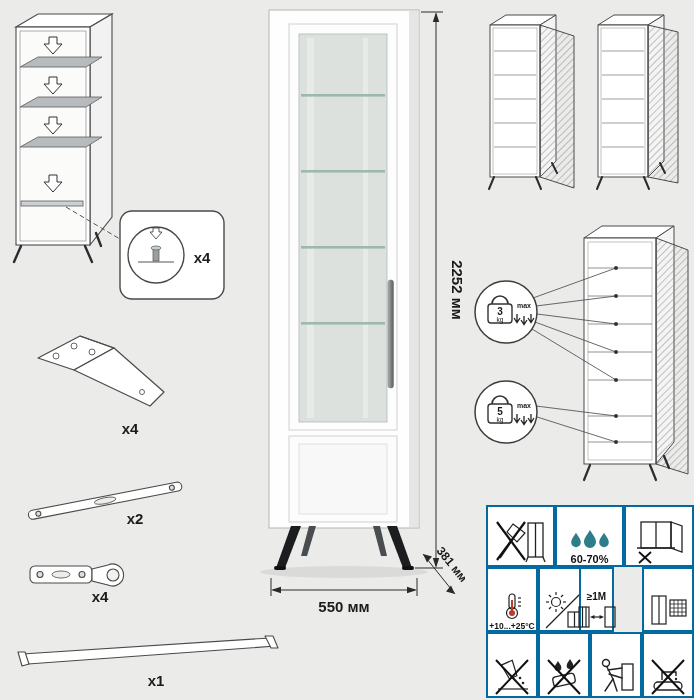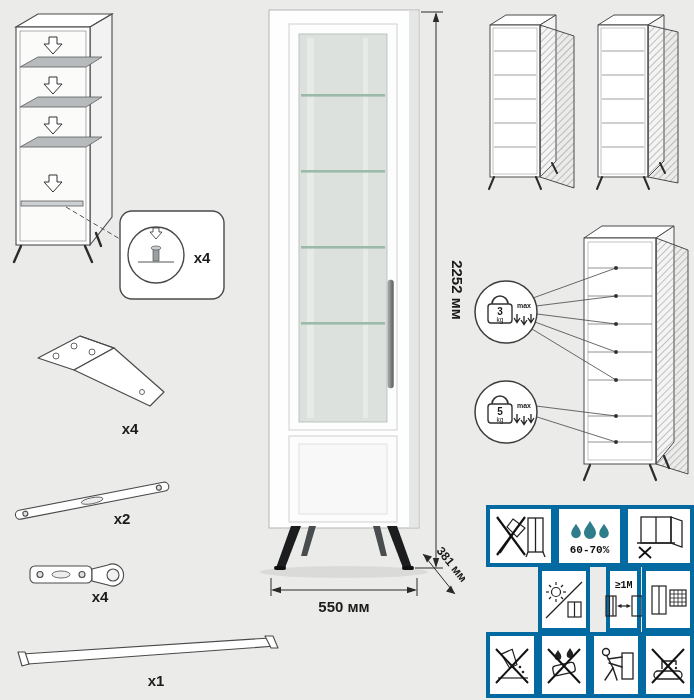--- a/index.html
+++ b/index.html
@@ -7,22 +7,22 @@
     width:694px;height:700px;position:relative;overflow:hidden;
     background:#ebecea;
     font-family:"Liberation Sans",sans-serif;
   }
   .abs{position:absolute;}
   svg{display:block;}
   svg text{font-family:"Liberation Sans",sans-serif;fill:#1b1b1b;}
   .qty{font-size:15px;font-weight:700;}
   .dim{font-size:15px;font-weight:700;}
   .cell{
-    position:absolute;background:#fff;border:4px solid #0369a1;box-sizing:border-box;
-    display:flex;flex-direction:column;align-items:center;justify-content:center;gap:2px;font-family:Liberation Mono, monospace;
+    position:absolute;background:#fff;border:2px solid #0369a1;box-sizing:border-box;
+    display:flex;flex-direction:column;align-items:center;justify-content:flex-end;gap:2px;
   }
   .cap{font-weight:700;color:#111;line-height:1;}
 </style>
 </head>
 <body>
 
 <div class="abs" style="left:4px;top:5px">
 <svg width="228" height="306" viewBox="0 0 228 306">
   <g stroke="#4a4a4a" stroke-width="1.1" fill="#ffffff">
     <polygon points="12,22 86,22 108,9 34,9"></polygon>
@@ -70,21 +70,21 @@
   <g fill="#ffffff" stroke="#555555" stroke-width="0.9">
     <circle cx="30" cy="34" r="3"></circle>
     <circle cx="48" cy="24" r="3"></circle>
     <circle cx="66" cy="30" r="3"></circle>
     <circle cx="116" cy="70" r="2.5"></circle>
   </g>
   <text class="qty" x="104" y="112" text-anchor="middle">x4</text>
 </svg>
 </div>
 
-<div class="abs" style="left:4px;top:466px">
+<div class="abs" style="left:17px;top:466px">
 <svg width="178" height="64" viewBox="0 0 178 64">
   <g transform="rotate(-11 89 34)" fill="#ffffff" stroke="#4a4a4a" stroke-width="1.1">
     <rect x="10" y="30" width="156" height="9" rx="4.5"></rect>
     <ellipse cx="88" cy="34.5" rx="11" ry="3" fill="#eceeec" stroke-width="0.8"></ellipse>
     <circle cx="20" cy="34.5" r="2.5" fill="#dfe1e0"></circle>
     <circle cx="156" cy="34.5" r="2.5" fill="#dfe1e0"></circle>
   </g>
   <text class="qty" x="118" y="58" text-anchor="middle">x2</text>
 </svg>
 </div>
@@ -339,41 +339,55 @@
         <polygon points="38,5 49,9 49,35 38,31"></polygon>
         <line x1="4" y1="31" x2="42" y2="31"></line>
       </g>
       <g stroke="#111111" stroke-width="1.8">
         <line x1="6" y1="35" x2="18" y2="46"></line>
         <line x1="18" y1="35" x2="6" y2="46"></line>
       </g>
     </svg>
   </div>
 
+  <div class="cell" style="left:0;top:62px;width:52px;height:65px">
+    <svg width="40" height="28" viewBox="0 0 40 28">
+      <g fill="none" stroke="#222222" stroke-width="1.2">
+        <rect x="17" y="2" width="6" height="15" rx="3"></rect>
+        <circle cx="20" cy="21" r="5.5"></circle>
+        <line x1="26" y1="6" x2="29" y2="6"></line>
+        <line x1="26" y1="10" x2="29" y2="10"></line>
+        <line x1="26" y1="14" x2="29" y2="14"></line>
+      </g>
+      <circle cx="20" cy="21" r="3" fill="#c0392b"></circle>
+      <line x1="20" y1="8" x2="20" y2="19" stroke="#c0392b" stroke-width="2"></line>
+    </svg>
+    <div class="cap" style="font-size:8.5px">+10...+25°C</div>
+  </div>
 
   <div class="cell" style="left:52px;top:62px;width:52px;height:65px">
     <svg width="40" height="40" viewBox="0 0 40 40">
       <g stroke="#222222" stroke-width="1.2" fill="none">
         <circle cx="12" cy="12" r="4.5"></circle>
         <line x1="12" y1="2" x2="12" y2="5"></line>
           <line x1="12" y1="19" x2="12" y2="22"></line>
         <line x1="2" y1="12" x2="5" y2="12"></line>
           <line x1="19" y1="12" x2="22" y2="12"></line>
         <line x1="5" y1="5" x2="7" y2="7"></line>
           <line x1="17" y1="17" x2="19" y2="19"></line>
         <line x1="19" y1="5" x2="17" y2="7"></line>
           <line x1="7" y1="17" x2="5" y2="19"></line>
         <line x1="2" y1="38" x2="38" y2="2"></line>
         <rect x="24" y="22" width="13" height="15"></rect>
         <line x1="30.5" y1="22" x2="30.5" y2="37"></line>
       </g>
     </svg>
   </div>
 
-  <div class="cell" style="left:120px;top:62px;width:35px;height:65px">
+  <div class="cell" style="left:93px;top:62px;width:35px;height:65px">
     <div class="cap" style="font-size:10px">≥1M</div>
     <svg width="40" height="26" viewBox="0 0 40 26">
       <g fill="none" stroke="#222222" stroke-width="1.2">
         <rect x="2" y="3" width="10" height="20"></rect>
         <line x1="5.5" y1="3" x2="5.5" y2="23"></line>
         <line x1="9" y1="3" x2="9" y2="23"></line>
         <rect x="28" y="3" width="10" height="20"></rect>
         <line x1="15" y1="13" x2="25" y2="13"></line>
       </g>
       <polygon points="13,13 17.5,11 17.5,15" fill="#222222"></polygon>

